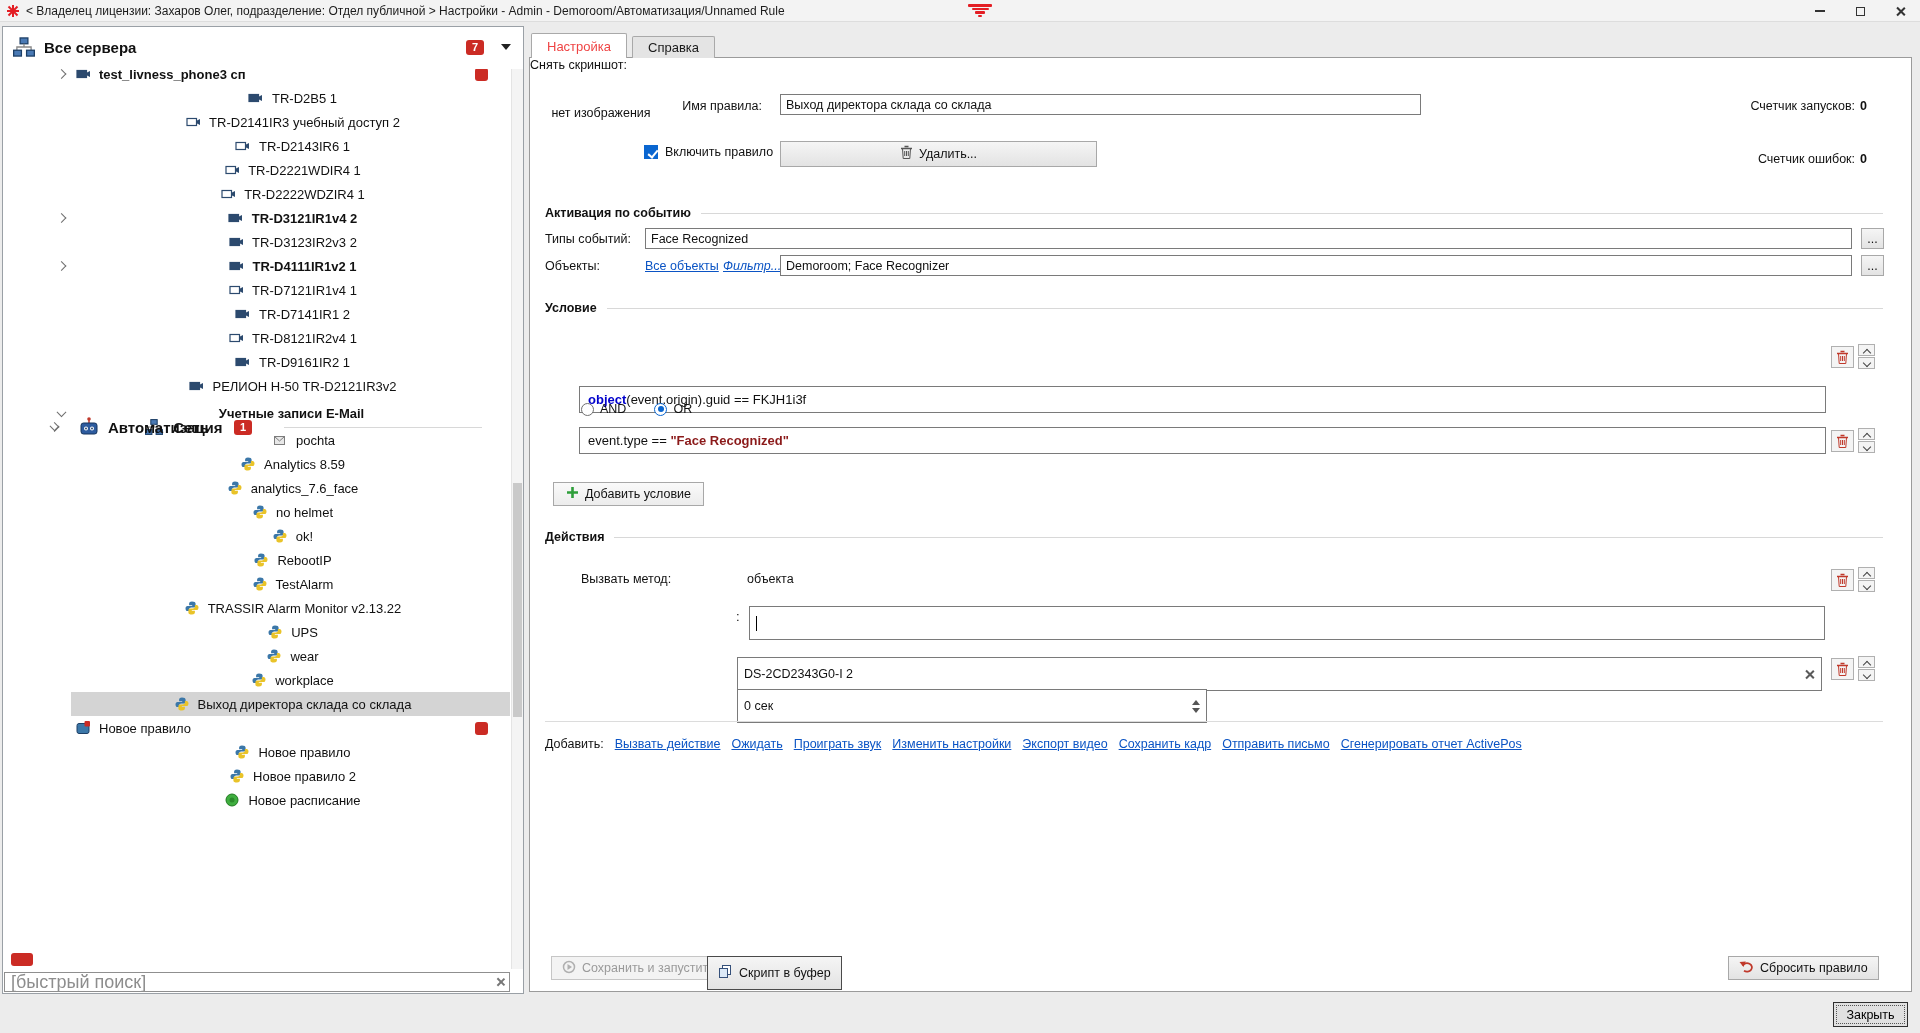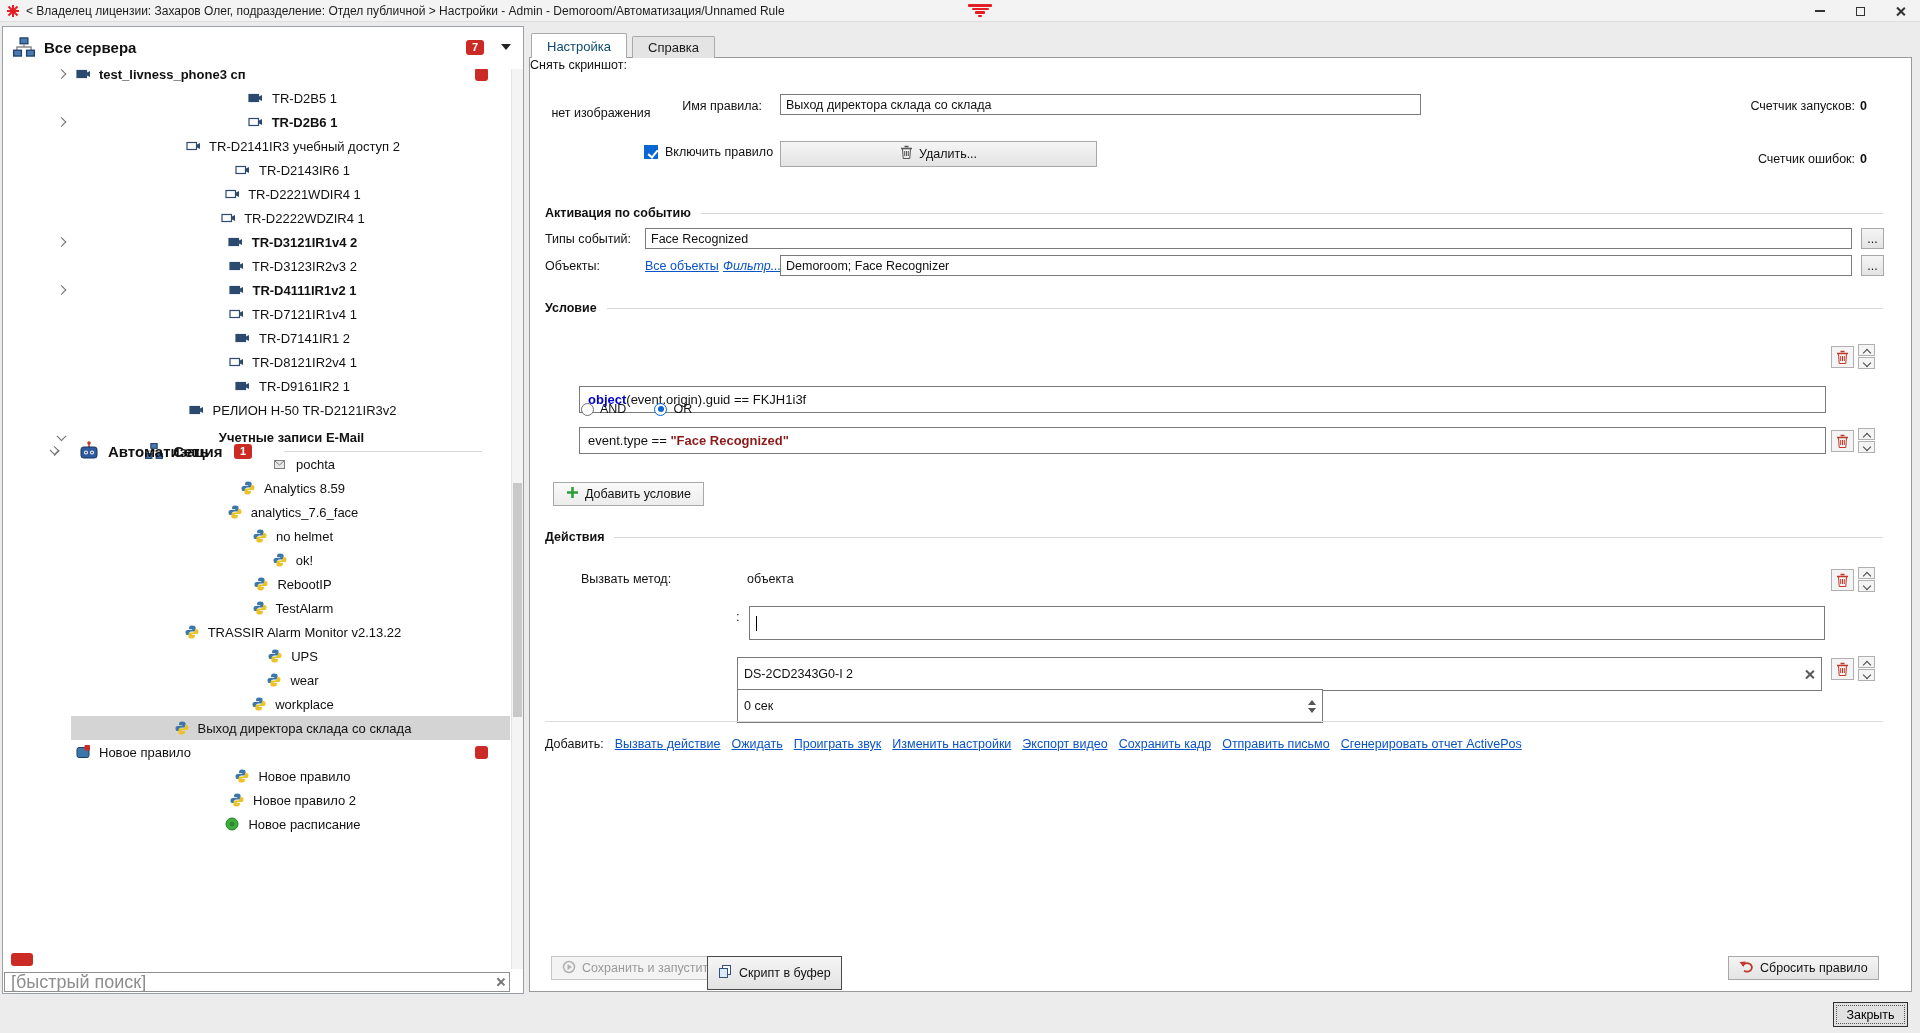--- a/index.html
+++ b/index.html
@@ -52,21 +52,21 @@
   .quick-search::placeholder{color:#8d8d8d;}
   .search-clear{position:absolute;right:5px;top:5px;width:10px;height:10px;cursor:pointer;}
   .search-clear::before,.search-clear::after{content:"";position:absolute;left:4.5px;top:0;width:1.5px;height:10px;background:#777;}
   .search-clear::before{transform:rotate(45deg);}
   .search-clear::after{transform:rotate(-45deg);}
 
   
   .tabs{position:absolute;left:531px;top:33px;display:flex;gap:5px;z-index:3;}
   .tab{height:25px;display:flex;align-items:center;padding:0 15px;font-size:13px;background:#ececec;border:1px solid #a9a9a9;border-bottom:none;border-radius:2px 2px 0 0;color:#1a1a1a;cursor:pointer;}
   .tab:not(.active){height:22px;margin-top:3px;background:#e4e4e4;}
-  .tab.active{background:#fff;color:#0c4a6e;position:relative;}
+  .tab.active{background:#fff;color:#ef4444;position:relative;}
   .tab.active::after{content:"";position:absolute;left:0;right:0;bottom:-2px;height:2px;background:#fff;}
 
   
   .main-panel{position:absolute;left:529px;top:57px;width:1383px;height:935px;background:#fff;border:1px solid #9b9b9b;z-index:1;}
   .lbl{position:absolute;font-size:12.5px;color:#111;}
   .field{position:absolute;border:1px solid #7a7a7a;background:#fff;font-size:12.5px;font-family:inherit;padding:0 5px;color:#111;}
   .btn{display:flex;align-items:center;justify-content:center;gap:6px;background:linear-gradient(#f5f5f5,#e3e3e3);border:1px solid #a8a8a8;font-size:12.5px;font-family:inherit;cursor:pointer;color:#111;}
   .link{color:#0b54c4;text-decoration:underline;cursor:pointer;font-size:12.5px;white-space:nowrap;}
   .section{position:absolute;left:15px;right:28px;display:flex;align-items:center;gap:10px;font-weight:bold;font-size:12.5px;}
   .section::after{content:"";flex:1;height:1px;background:#d8d8d8;}
@@ -123,21 +123,21 @@
   #method-colon{left:206px;top:551px;font-size:13px;}
   .text-box{position:absolute;height:22px;border:1px solid #7a7a7a;background:#fff;display:flex;align-items:center;padding:16px 6px;font-size:12.5px;}
   #method-input{left:219px;top:548px;width:1076px;}
   .caret{display:inline-block;width:1px;height:15px;background:#000;animation:blink 1s steps(1) infinite;}
   @keyframes blink{50%{opacity:0;}}
   #screenshot-input{left:207px;top:599px;width:1085px;}
   .clear-x{position:relative;width:11px;height:11px;margin-left:auto;cursor:pointer;}
   .clear-x::before,.clear-x::after{content:"";position:absolute;left:5px;top:0;width:1.5px;height:11px;background:#5a5a5a;}
   .clear-x::before{transform:rotate(45deg);}
   .clear-x::after{transform:rotate(-45deg);}
-  #delay-input{left:207px;top:631px;width:586px;}
+  #delay-input{left:207px;top:631px;width:470px;}
   .spinbox-arrows{margin-left:auto;display:flex;flex-direction:column;gap:3px;border-left:1px solid #9a9a9a;padding-left:5px;height:100%;justify-content:center;cursor:pointer;}
   .sb-up{width:0;height:0;border-left:4px solid transparent;border-right:4px solid transparent;border-bottom:5px solid #555;}
   .sb-down{width:0;height:0;border-left:4px solid transparent;border-right:4px solid transparent;border-top:5px solid #555;}
   #actions-separator{position:absolute;left:15px;right:28px;top:663px;height:1px;background:#dcdcdc;}
   #add-row{position:absolute;left:15px;top:679px;display:flex;gap:11px;align-items:center;font-size:12.5px;}
   .add-links{display:flex;gap:11px;}
   #save-run-btn{position:absolute;left:21px;top:898px;height:24px;padding:0 10px;background:#f3f3f3;border:1px solid #c6c6c6;color:#9a9a9a;cursor:default;}
   #script-buffer-btn{position:absolute;left:177px;top:898px;height:24px;padding:16px 10px;border:1px solid #4a4a4a;}
   #reset-btn{position:absolute;left:1198px;top:898px;height:24px;padding:0 10px;}
 
@@ -212,32 +212,20 @@
           <span class="tree-icon">
             <svg width="15" height="12" viewBox="0 0 15 12">
               <rect x="1" y="2.5" width="9.5" height="7" fill="#2c4a6e" stroke="#2c4a6e" stroke-width="1.2"></rect>
               <path d="M11 4.5 L14 3 V9 L11 7.5 Z" fill="#2c4a6e"></path>
             </svg>
           </span>
           <span class="tree-label">TR-D2B5 1</span>
         </span>
       </div>
       <div class="tree-row" style="padding-left: 50px;">
-        <span class="chev right"></span>
-        <span class="row-content">
-          <span class="tree-icon">
-            <svg width="15" height="12" viewBox="0 0 15 12">
-              <rect x="1" y="2.5" width="9.5" height="7" fill="#ffffff" stroke="#2c4a6e" stroke-width="1.2"></rect>
-              <path d="M11 4.5 L14 3 V9 L11 7.5 Z" fill="#2c4a6e"></path>
-            </svg>
-          </span>
-          <span class="tree-label bold">TR-D2B6 1</span>
-        </span>
-      </div>
-      <div class="tree-row" style="padding-left: 50px;">
         <span class="chev none"></span>
         <span class="row-content">
           <span class="tree-icon">
             <svg width="15" height="12" viewBox="0 0 15 12">
               <rect x="1" y="2.5" width="9.5" height="7" fill="#ffffff" stroke="#2c4a6e" stroke-width="1.2"></rect>
               <path d="M11 4.5 L14 3 V9 L11 7.5 Z" fill="#2c4a6e"></path>
             </svg>
           </span>
           <span class="tree-label">TR-D2141IR3 учебный доступ 2</span>
         </span>

